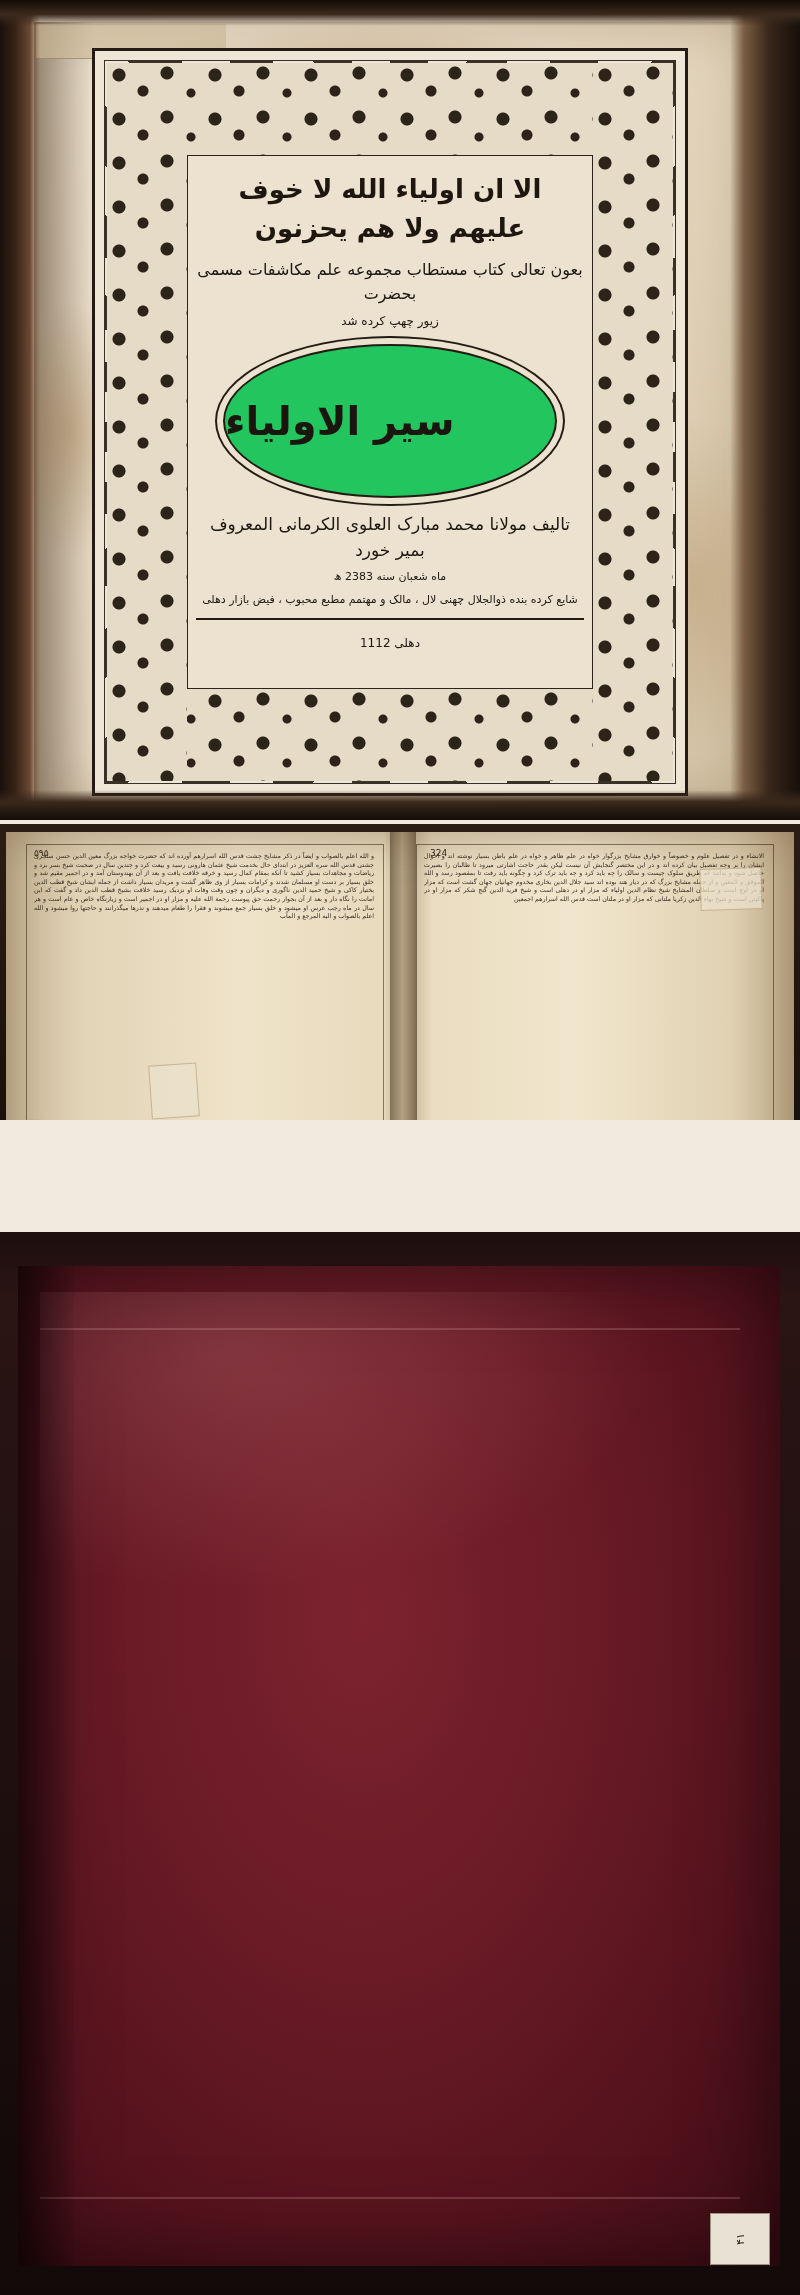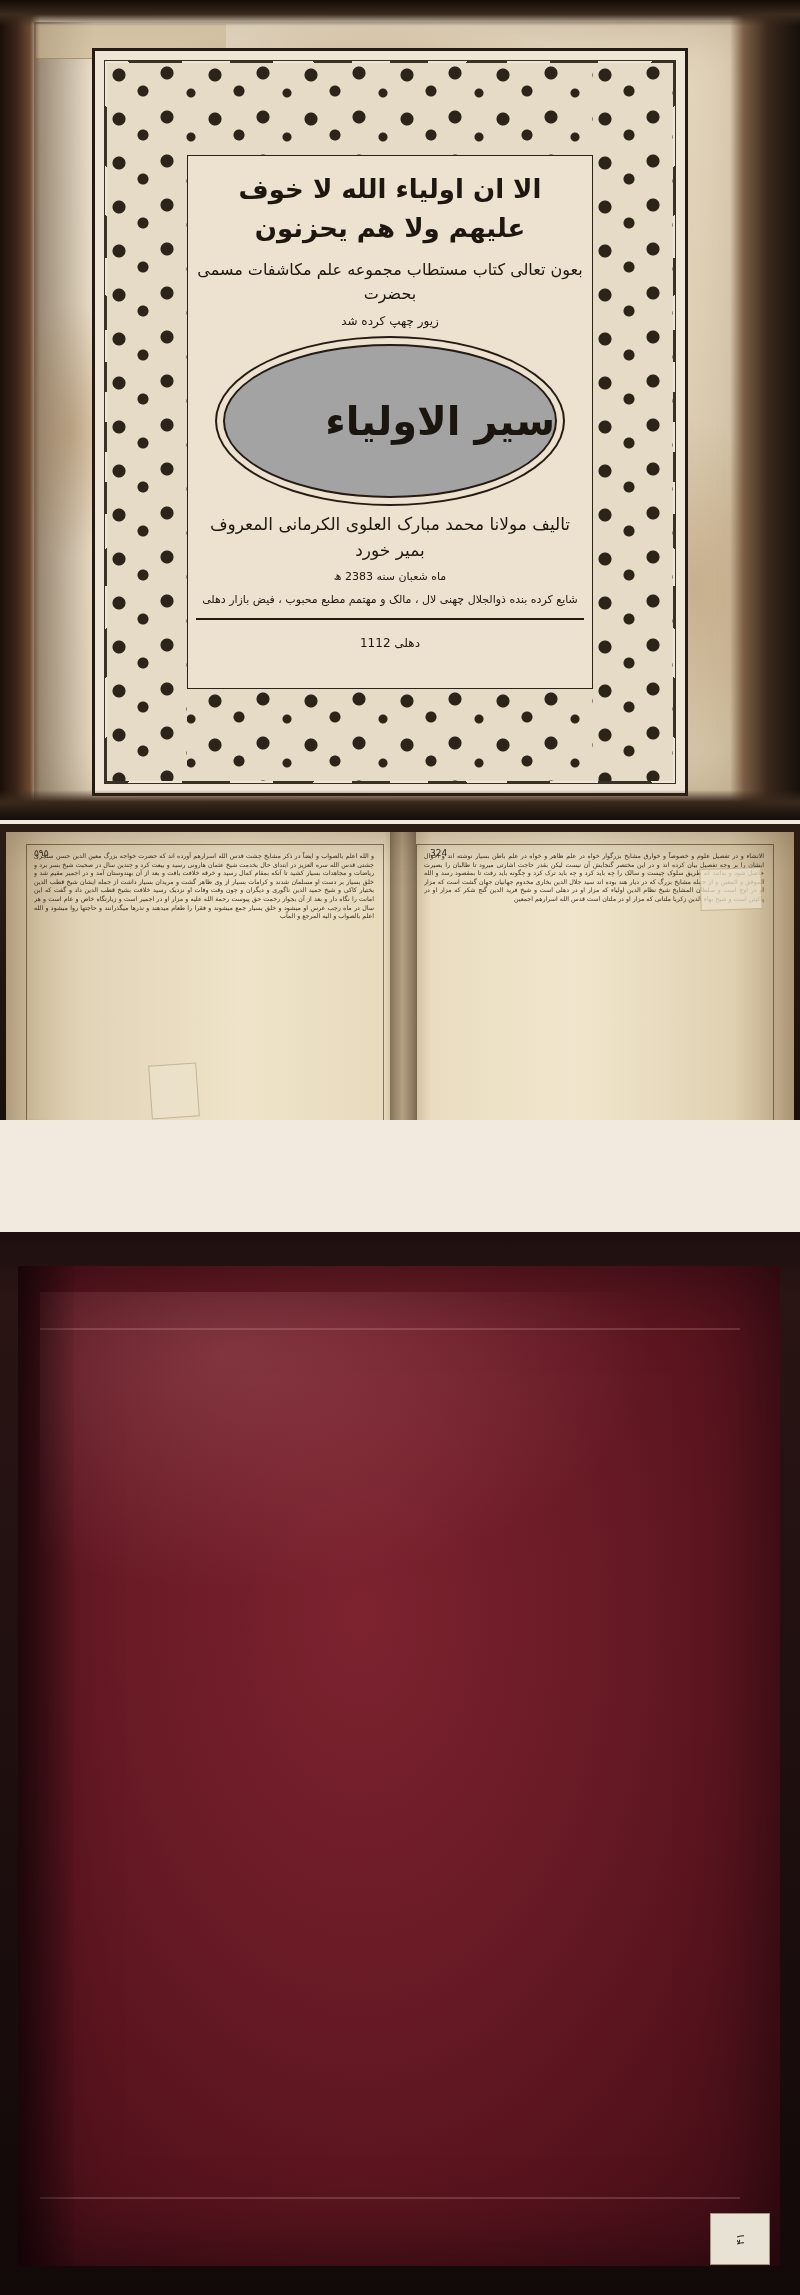--- a/index.html
+++ b/index.html
@@ -157,22 +157,22 @@
     margin-top: 8px;
     width: 100%;
   }
   .tl-sub1 { font-size: 16px; margin-top: 10px; width: 100%; }
   .tl-sub2 { font-size: 12px; margin-top: 6px; width: 100%; }
   .tl-oval {
     margin-top: 14px;
     width: 330px; height: 150px;
     border: 2px solid #241c14;
     border-radius: 50%;
-    background: #a3a3a3;
-    display: flex; align-items: center; justify-content: flex-end;
+    background: #22c55e;
+    display: flex; align-items: center; justify-content: flex-start;
     box-shadow: 0 0 0 6px #ece2cf, 0 0 0 8px #241c14;
   }
   .tl-oval-text {
     font-size: 40px;
     font-weight: bold;
     font-family: "DejaVu Sans", sans-serif;
     direction: rtl;
     color: #1b150f;
   }
   .tl-sub3 { font-size: 17px; margin-top: 14px; width: 100%; }

